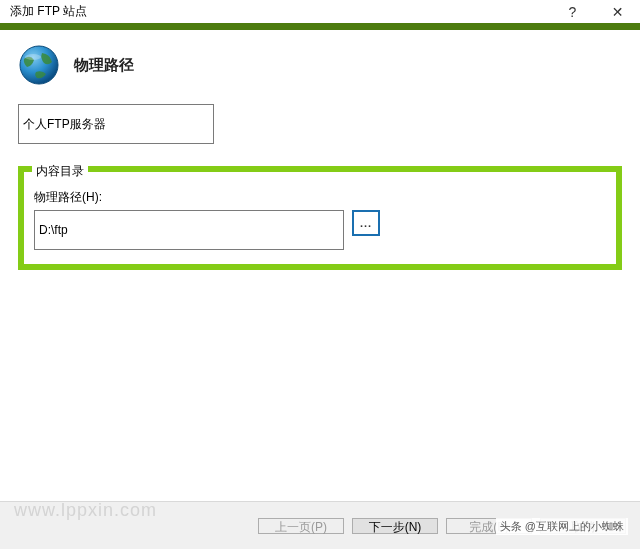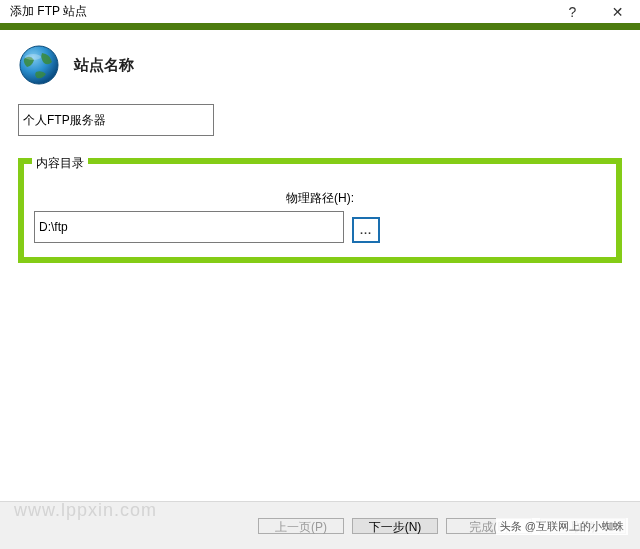--- a/index.html
+++ b/index.html
@@ -53,21 +53,21 @@
   }
   .content {
     padding: 0 18px;
   }
   .label {
     display: block;
     margin: 18px 0 4px 0;
     color: #000;
   }
   .text-input {
-    height: 32px;
+    height: 40px;
     border: 1px solid #7a7a7a;
     padding: 2px 4px;
     font-family: inherit;
     font-size: 12px;
     outline: none;
     background: #fff;
   }
   .site-name-input {
     width: 196px;
     display: block;
@@ -81,21 +81,21 @@
   .groupbox .legend {
     position: absolute;
     top: -9px;
     left: 8px;
     background: #fff;
     padding: 0 4px;
     color: #000;
   }
   .path-row {
     display: flex;
-    align-items: flex-end;
+    align-items: flex-start;
     gap: 8px;
     margin-top: 4px;
   }
   .path-input {
     width: 310px;
   }
   .browse-btn {
     width: 28px;
     height: 26px;
     border: 2px solid #1a6fb0;
@@ -179,29 +179,29 @@
           <stop offset="100%" stop-color="#0b4f85"></stop>
         </radialGradient>
       </defs>
       <circle cx="21" cy="21" r="19" fill="url(#g)" stroke="#0a4a7a" stroke-width="1"></circle>
       <path d="M6 15 Q12 10 16 16 Q14 22 9 23 Q5 19 6 15 Z" fill="#3a8a3a" opacity="0.85"></path>
       <path d="M24 9 Q32 10 34 18 Q30 22 26 19 Q22 14 24 9 Z" fill="#3a8a3a" opacity="0.85"></path>
       <path d="M18 28 Q24 26 28 30 Q25 35 19 34 Q16 31 18 28 Z" fill="#3a8a3a" opacity="0.8"></path>
       <ellipse cx="15" cy="13" rx="8" ry="3" fill="#fff" opacity="0.25"></ellipse>
     </svg>
   </span>
-  <div class="page-title">站点名称</div>
+  <div class="page-title">物理路径</div>
 </div>
 
 <div class="content">
   <input type="text" class="text-input site-name-input" value="个人FTP服务器" style="">
 
   <div class="groupbox">
     <span class="legend">内容目录</span>
-    <label class="label" style="margin-top:16px;text-align:center;">物理路径(H):</label>
+    <label class="label" style="margin-top:7px;">物理路径(H):</label>
     <div class="path-row">
       <input type="text" class="text-input path-input" value="D:\ftp" style="">
       <button class="browse-btn">...</button>
     </div>
   </div>
 </div>
 
 <div class="footer">
   <button class="btn" disabled="">上一页(P)</button>
   <button class="btn">下一步(N)</button>

